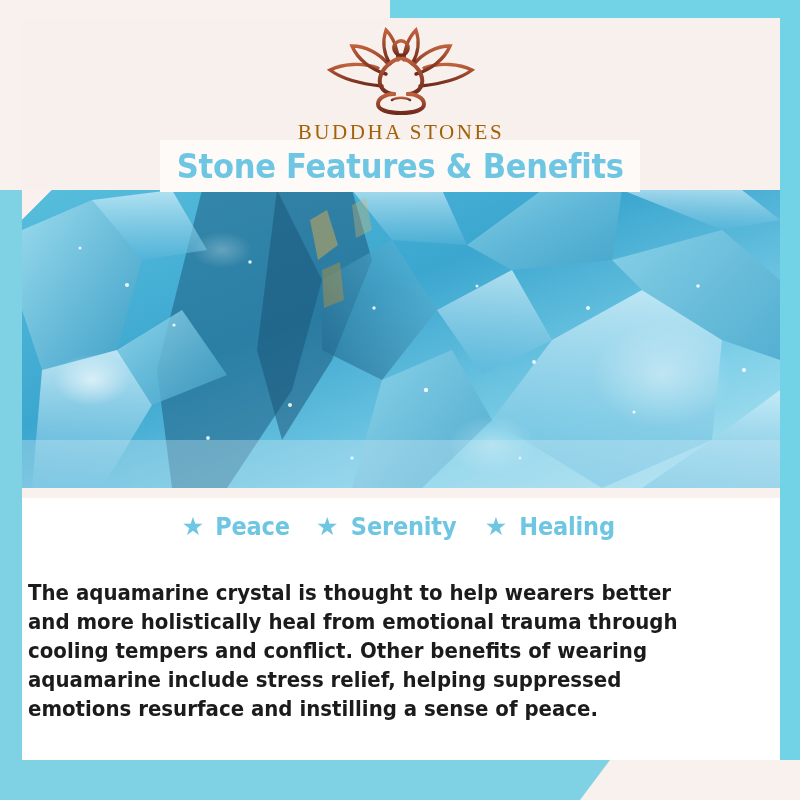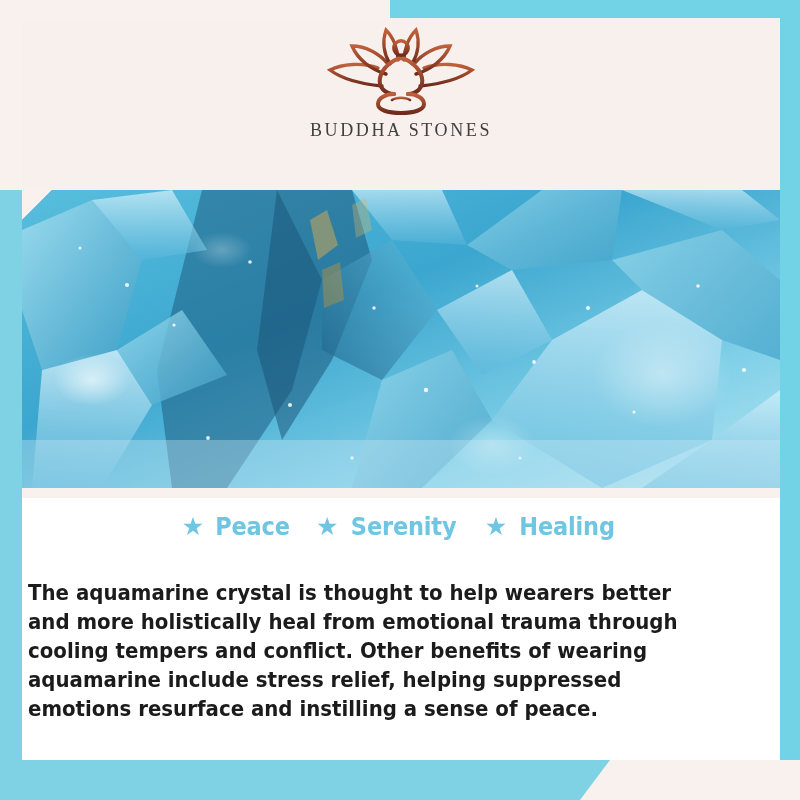--- a/index.html
+++ b/index.html
@@ -87,23 +87,23 @@
   .logo-wrap {
     margin-top: 6px;
     display: flex;
     flex-direction: column;
     align-items: center;
   }
   .logo-mark { display: block; }
   .logo-word {
     margin-top: 4px;
     font-family: "Liberation Serif", serif;
-    font-size: 18px;
+    font-size: 21px;
     letter-spacing: 2.6px;
-    color: #404040;
+    color: #a16207;
     font-weight: 400;
   }
 
   
   .title-band {
     position: absolute;
     left: 160px;
     top: 140px;
     width: 480px;
     height: 52px;
@@ -263,20 +263,23 @@
           <path d="M68 70 C60 70 52 74 52 80 C52 86 62 89 75 89 C88 89 98 86 98 80 C98 74 90 70 82 70" stroke-width="4"></path>
 
           <path d="M66 76 C70 73 80 73 84 76" stroke-width="2.6"></path>
         </g>
         <circle cx="75" cy="24" r="7.2" fill="none" stroke="url(#lg)" stroke-width="3.4"></circle>
       </svg>
       <div class="logo-word">BUDDHA STONES</div>
     </div>
   </div>
 
+  <div class="title-band">
+    <div class="title-text">Stone Features &amp; Benefits</div>
+  </div>
 
   <div class="photo">
     <svg width="758" height="298" viewBox="0 0 758 298" preserveAspectRatio="none">
       <defs>
         <linearGradient id="bg1" x1="0" y1="0" x2="1" y2="1">
           <stop offset="0%" stop-color="#58bedd"></stop>
           <stop offset="40%" stop-color="#3ba6cf"></stop>
           <stop offset="75%" stop-color="#7fd0e8"></stop>
           <stop offset="100%" stop-color="#b6e4f2"></stop>
         </linearGradient>

